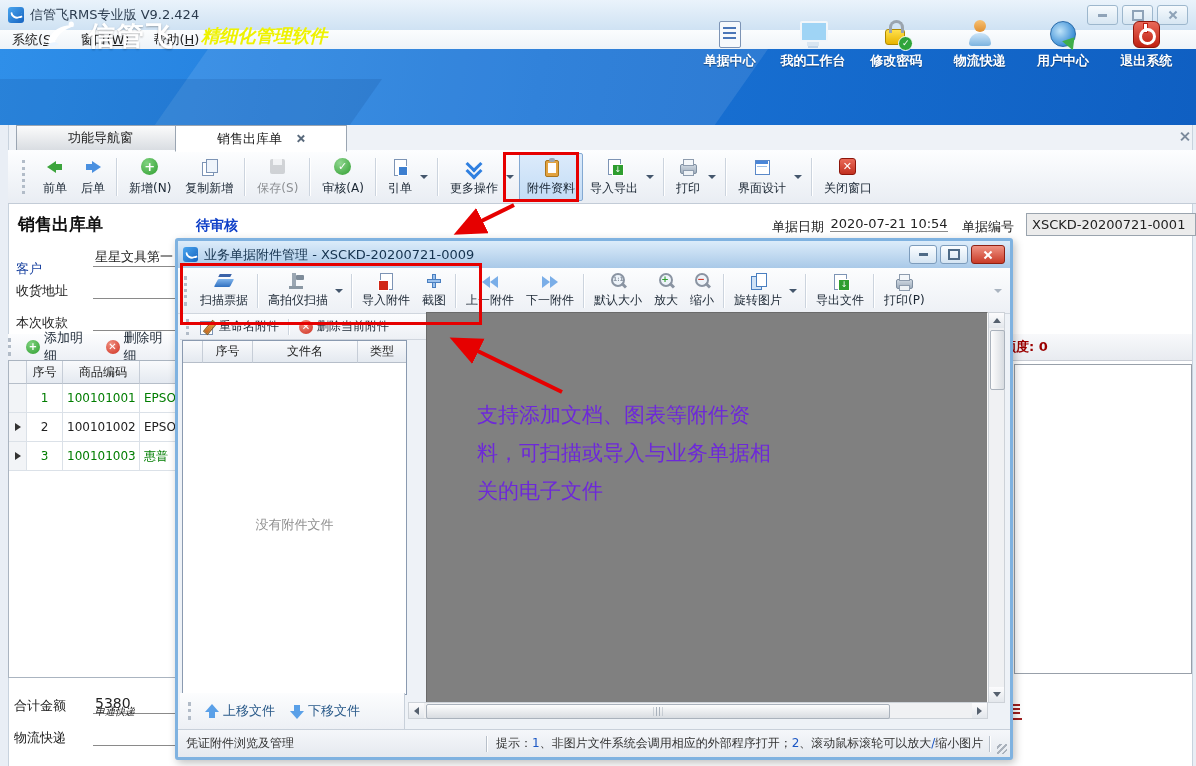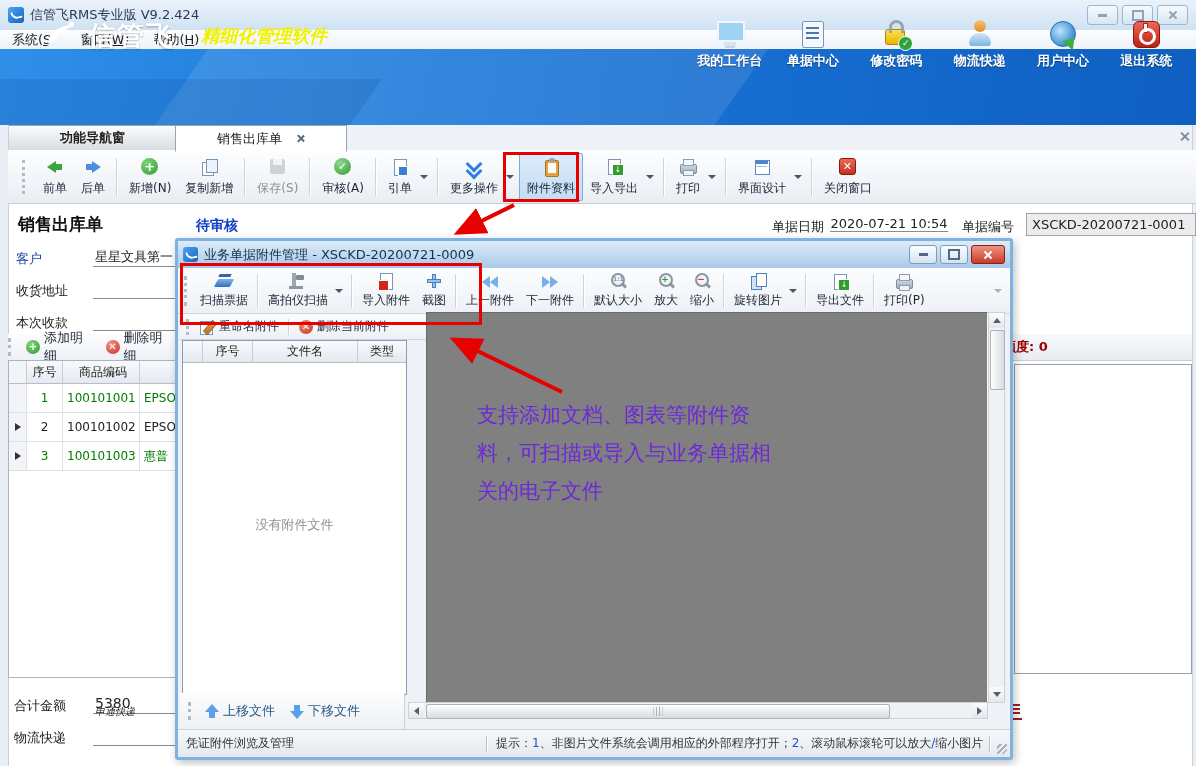--- a/index.html
+++ b/index.html
@@ -62,21 +62,21 @@
   .i-person::after{content:"";position:absolute;left:4px;top:14px;width:22px;height:13px;border-radius:10px 10px 3px 3px;background:linear-gradient(#cfe6f8,#7db4e0);}
   .i-globe::before{content:"";position:absolute;left:2px;top:2px;width:24px;height:24px;border-radius:50%;background:radial-gradient(circle at 9px 9px,#bfe3f9,#3d8fd6 70%);border:1px solid #2a6aa8;}
   .i-globe::after{content:"";position:absolute;right:0px;bottom:2px;width:0;height:0;border-left:7px solid transparent;border-right:7px solid transparent;border-bottom:11px solid #3fae4a;transform:rotate(40deg);}
   .i-power::before{content:"";position:absolute;left:2px;top:2px;width:25px;height:25px;border-radius:6px;background:linear-gradient(#e96a5a,#bf1f10);border:1px solid #8d150a;}
   .i-power::after{content:"";position:absolute;left:8px;top:9px;width:11px;height:11px;border:3px solid #fff;border-radius:50%;}
   .i-power .stick{position:absolute;left:13px;top:5px;width:3px;height:8px;background:#fff;box-shadow:0 0 0 1px #bf1f10;}
 
   
   .tabrow{left:0;top:125px;width:1196px;height:25px;background:#eef2f7;border-bottom:1px solid #98a8bc;}
   .tab{position:absolute;top:0;height:24px;display:flex;align-items:center;justify-content:center;font-size:13px;color:#222;}
-  .tab.inactive{left:8px;width:167px;background:linear-gradient(#fbfbfb,#d9dde2);border:1px solid #9aa5b2;border-bottom:none;font-weight:bold;}
+  .tab.inactive{left:16px;width:167px;background:linear-gradient(#fbfbfb,#d9dde2);border:1px solid #9aa5b2;border-bottom:none;}
   .tab.active{left:175px;width:170px;background:#fff;border:1px solid #9aa5b2;border-bottom:1px solid #fff;height:25px;z-index:2;}
   .tabx{position:relative;width:9px;height:9px;margin-left:14px;}
   .tabx::before,.tabx::after{content:"";position:absolute;left:4px;top:0;width:1.5px;height:9px;background:#5a6a7c;}
   .tabx::before{transform:rotate(45deg);} .tabx::after{transform:rotate(-45deg);}
   .rowx{position:absolute;right:6px;top:6px;width:11px;height:11px;}
   .rowx::before,.rowx::after{content:"";position:absolute;left:5px;top:0;width:2px;height:11px;background:#7a8a9c;}
   .rowx::before{transform:rotate(45deg);} .rowx::after{transform:rotate(-45deg);}
 
   
   .toolbar{left:8px;top:150px;width:1188px;height:54px;
@@ -298,26 +298,26 @@
     <path d="M5 22 C8 9 22 5 29 7 C20 10 13 14 11 24 Z" fill="#ffffff"></path>
     <circle cx="26" cy="5.5" r="2.3" fill="#ffffff"></circle>
     <path d="M4 24 C9 21 12 21 15 23 C11 25 8 26 4 24 Z" fill="#eaf4ff"></path>
   </svg>
   <span class="name">信管飞</span>
   <span class="dot">·</span>
   <span class="slogan">精细化管理软件</span>
 </div>
 <div class="abs shortcuts" style="z-index:3;">
   <div class="sc">
+    <span class="bic i-doclist"></span>
+    <span class="lab">单据中心</span>
+  </div>
+  <div class="sc">
     <span class="bic i-monitor"></span>
     <span class="lab">我的工作台</span>
-  </div>
-  <div class="sc">
-    <span class="bic i-doclist"></span>
-    <span class="lab">单据中心</span>
   </div>
   <div class="sc">
     <span class="bic i-lock">
         <span class="badge">✓</span>
       </span>
     <span class="lab">修改密码</span>
   </div>
   <div class="sc">
     <span class="bic i-person"></span>
     <span class="lab">物流快递</span>
@@ -426,21 +426,21 @@
     </div>
 </div>
 
 <div class="abs doc-title">销售出库单</div>
 <div class="abs doc-status">待审核</div>
 <div class="abs flabel" style="left:772px;top:218px;">单据日期</div>
 <div class="abs fval uline nowrap" style="left:830px;top:216px;width:118px;text-align:center;">2020-07-21 10:54</div>
 <div class="abs flabel" style="left:962px;top:218px;">单据编号</div>
 <div class="abs nobox" style="left:1026px;top:213px;width:158px;height:21px;">XSCKD-20200721-0001</div>
 
-<div class="abs flabel blue" style="left:16px;top:250px;">客户</div>
+<div class="abs flabel blue" style="left:16px;top:260px;">客户</div>
 <div class="abs fval nowrap" style="left:95px;top:248px;width:83px;overflow:hidden;">星星文具第一</div>
 <div class="abs" style="left:93px;top:266px;width:85px;border-bottom:1px solid #8a8a8a;"></div>
 <div class="abs flabel" style="left:16px;top:282px;">收货地址</div>
 <div class="abs" style="left:93px;top:298px;width:85px;border-bottom:1px solid #8a8a8a;"></div>
 <div class="abs flabel" style="left:16px;top:314px;">本次收款</div>
 <div class="abs" style="left:93px;top:330px;width:85px;border-bottom:1px solid #8a8a8a;"></div>
 
 <div class="abs dbtns">
   <span class="grip" style="height:18px;margin-right:2px;"></span>
   <span class="dbtn">

